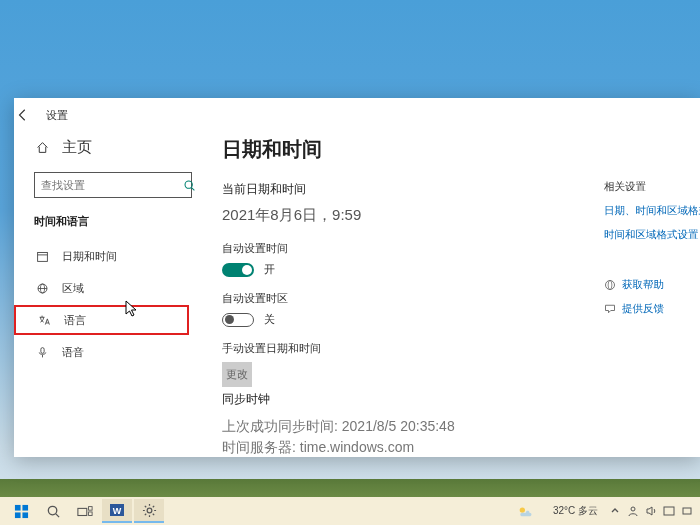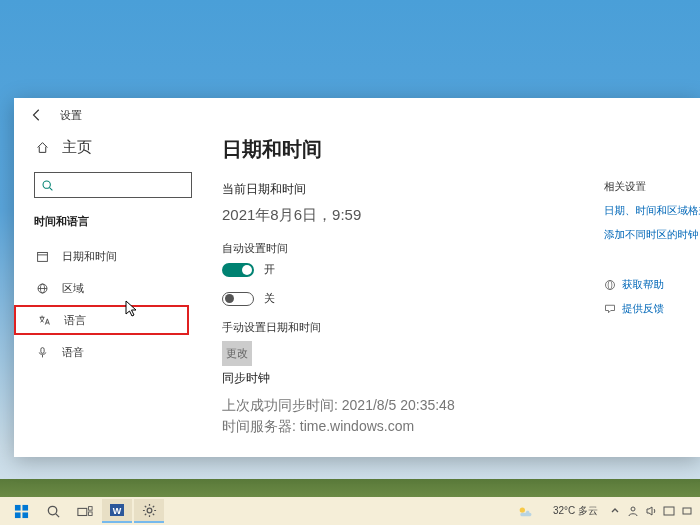--- a/index.html
+++ b/index.html
@@ -1,21 +1,21 @@
 <!DOCTYPE html>
 <html><head>
 <meta charset="utf-8">
 <style>
 * { margin: 0; padding: 0; box-sizing: border-box; font-family: "Microsoft YaHei", "Segoe UI", sans-serif; }
 body { width: 700px; height: 525px; overflow: hidden; position: relative; background: linear-gradient(to bottom, #4a9fd8 0%, #5aa5db 40%, #c9dce8 85%, #d5e3ed 100%); }
 .desktop-grass { position: absolute; bottom: 28px; left: 0; right: 0; height: 18px; background: linear-gradient(to bottom, #5a7a3a, #6b8a45); }
 
 
 .settings-window { position: absolute; top: 98px; left: 14px; right: 0; bottom: 68px; background: #fff; box-shadow: 0 4px 20px rgba(0,0,0,0.25); display: flex; flex-direction: column; overflow: hidden; }
-.window-header { height: 34px; display: flex; align-items: center; padding-left: 14px; font-size: 11px; color: #333; }
+.window-header { height: 34px; display: flex; align-items: center; padding-left: 0; font-size: 11px; color: #333; }
 .back-arrow { width: 18px; height: 18px; margin-right: 14px; display: flex; align-items: center; justify-content: center; cursor: pointer; }
 .window-body { flex: 1; display: flex; overflow: hidden; }
 
 
 .sidebar { width: 198px; padding: 0 6px 0 20px; display: flex; flex-direction: column; }
 .home-row { display: flex; align-items: center; height: 30px; font-size: 15px; color: #333; cursor: pointer; margin-bottom: 10px; }
 .home-row .ico { width: 16px; margin-right: 12px; display:flex; align-items:center; justify-content:center; }
 .search-box { border: 1px solid #555; height: 26px; display: flex; align-items: center; padding: 0 6px; margin-right: 14px; margin-bottom: 16px; }
 .search-box input { border: none; outline: none; flex: 1; font-size: 11px; color: #666; background: transparent; }
 .search-box .sico { color: #008272; font-size: 13px; }
@@ -83,20 +83,21 @@
       <div class="home-row">
         <span class="ico">
           <svg width="13" height="13" viewBox="0 0 16 16">
               <path d="M2 8 L8 2 L14 8 M4 7 V14 H12 V7" stroke="#333" stroke-width="1.2" fill="none"></path>
             </svg>
         </span>
         <span>主页</span>
       </div>
 
       <div class="search-box">
+        <input type="text" placeholder="查找设置" style="">
         <span class="sico">
           <svg width="13" height="13" viewBox="0 0 16 16">
               <circle cx="7" cy="7" r="4.5" stroke="#008272" stroke-width="1.3" fill="none"></circle>
               <line x1="10.5" y1="10.5" x2="14" y2="14" stroke="#008272" stroke-width="1.3"></line>
             </svg>
         </span>
       </div>
 
       <div class="section-title">时间和语言</div>
 
@@ -147,40 +148,41 @@
         <div class="value-text">2021年8月6日，9:59</div>
 
         <div class="setting-label">自动设置时间</div>
         <div class="toggle-row">
           <div class="toggle on">
               <div class="knob"></div>
             </div>
           <span class="toggle-text">开</span>
         </div>
 
+        <div class="setting-label">自动设置时区</div>
         <div class="toggle-row">
           <div class="toggle off">
               <div class="knob"></div>
             </div>
           <span class="toggle-text">关</span>
         </div>
 
         <div class="setting-label">手动设置日期和时间</div>
         <button class="gray-btn">更改</button>
 
         <div class="subhead">同步时钟</div>
         <div class="small-gray">上次成功同步时间: 2021/8/5 20:35:48</div>
         <div class="small-gray" style="margin-bottom:8px">时间服务器: time.windows.com</div>
         
       </div>
 
       <div class="right-panel">
         <div class="rtitle">相关设置</div>
         <div class="rlink">日期、时间和区域格式设置</div>
-        <div class="rlink">添加不同时区的时钟</div>
+        <div class="rlink">时间和区域格式设置</div>
         <div style="height:26px"></div>
         <div class="riconrow">
           <span class="ri">
             <svg width="12" height="12" viewBox="0 0 16 16">
                 <circle cx="8" cy="8" r="6" stroke="#666" stroke-width="1.2" fill="none"></circle>
                 <ellipse cx="8" cy="8" rx="2.5" ry="6" stroke="#666" stroke-width="1" fill="none"></ellipse>
               </svg>
           </span>
           <span>获取帮助</span>
         </div>

